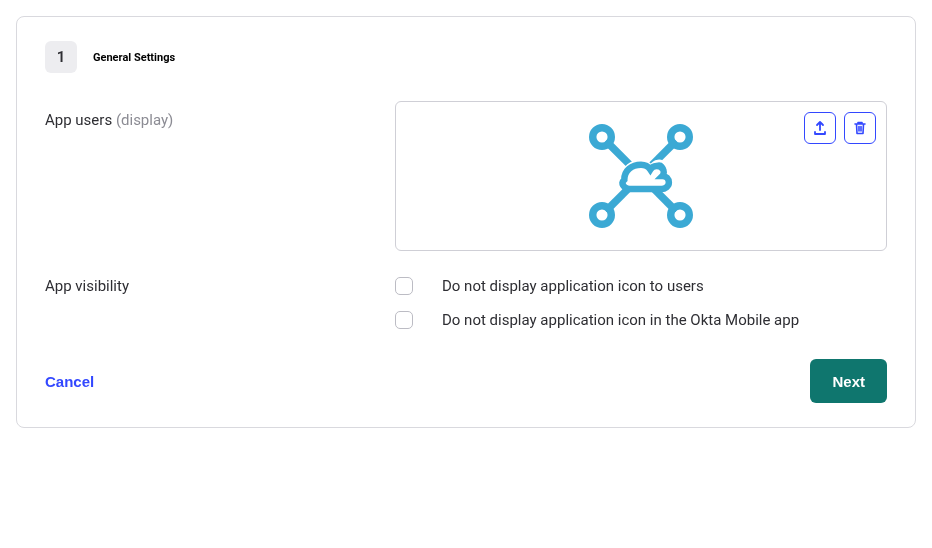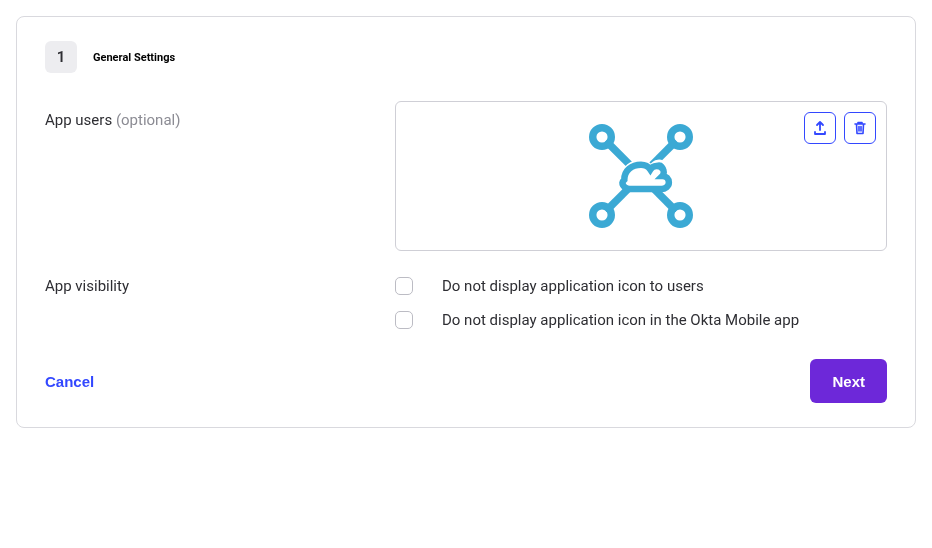--- a/index.html
+++ b/index.html
@@ -126,21 +126,21 @@
   .link-btn {
     color: #3348ff;
     font-weight: 600;
     font-size: 15px;
     background: none;
     border: none;
     cursor: pointer;
     padding: 0;
   }
   .primary-btn {
-    background: #6d28d9;
+    background: #0f766e;
     color: #fff;
     border: none;
     border-radius: 6px;
     height: 44px;
     padding: 0 22px;
     font-size: 15px;
     font-weight: 600;
     cursor: pointer;
   }
   .logo-svg { width: 130px; height: 120px; }
@@ -152,21 +152,21 @@
 
   <div class="header">
     <div class="step-badge">1</div>
     <div class="header-title">General Settings</div>
   </div>
 
 
   <div class="field-row">
     <div class="field-label">
       <span>App users</span>
-      <span class="optional">(optional)</span>
+      <span class="optional">(display)</span>
     </div>
     <div class="field-control">
       <div class="logo-box">
         <svg class="logo-svg" viewBox="0 0 140 120">
           <g fill="none" stroke="#3ba9d4" stroke-width="8" stroke-linecap="round">
             <circle cx="28" cy="18" r="10"></circle>
             <circle cx="112" cy="18" r="10"></circle>
             <circle cx="28" cy="102" r="10"></circle>
             <circle cx="112" cy="102" r="10"></circle>
             <line x1="35" y1="25" x2="58" y2="48"></line>

